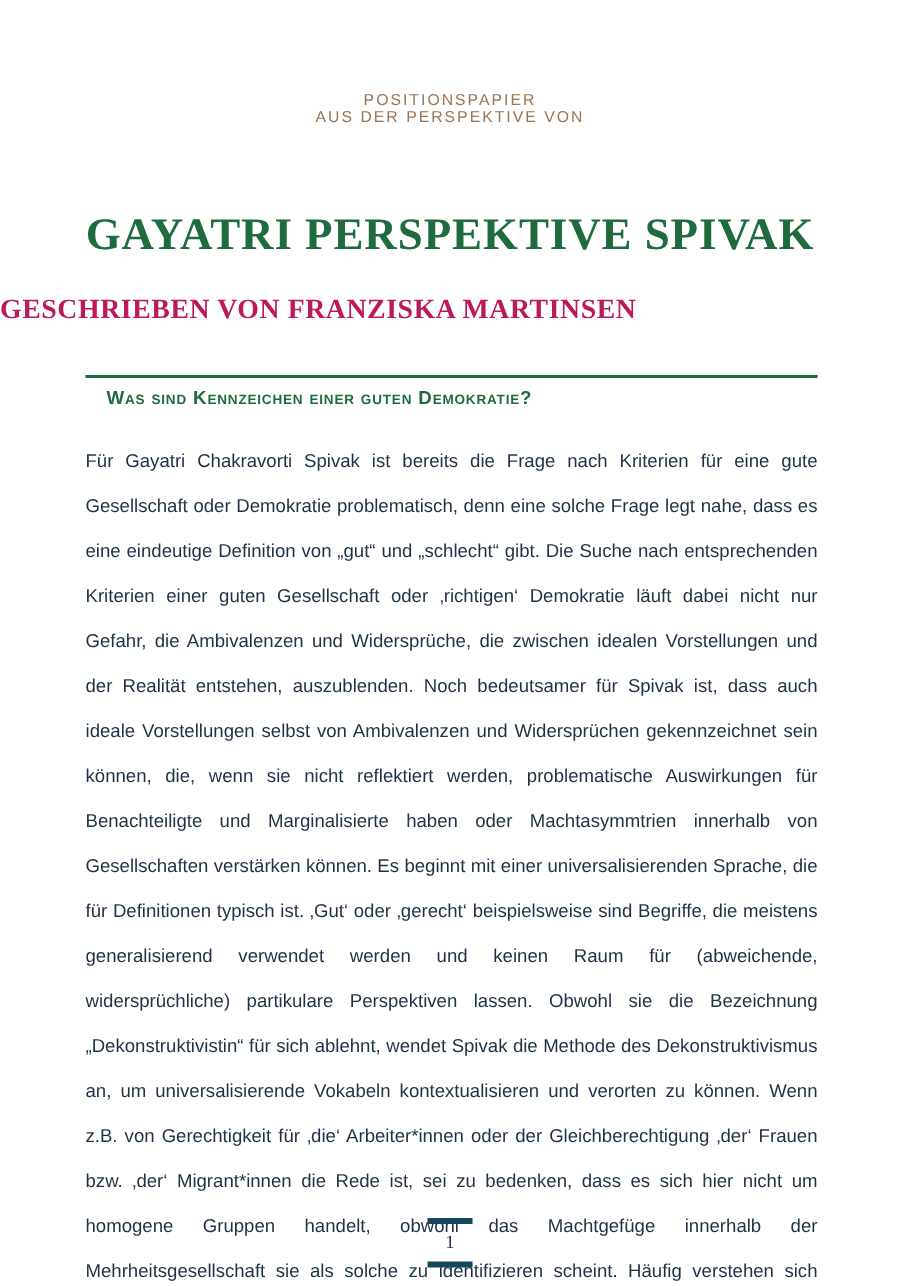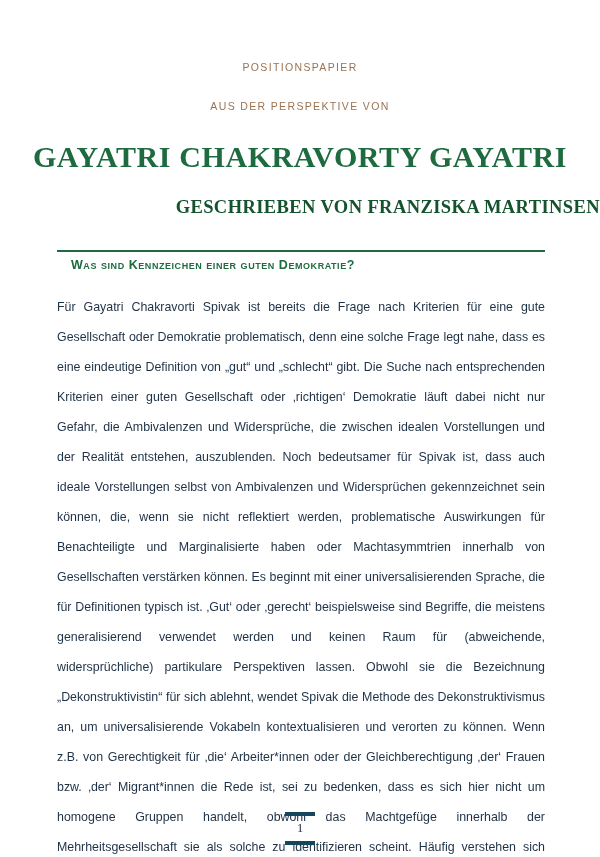--- a/index.html
+++ b/index.html
@@ -26,21 +26,21 @@
   }
   .eyebrow {
     font-family: "Liberation Sans", sans-serif;
     font-size: 10.5px;
     letter-spacing: 1.35px;
     color: #9a7352;
     line-height: 1;
     margin: 0;
   }
   .eyebrow.second {
-    margin-top: 28px;
+    margin-top: 0;
   }
 
   
   .doc-title {
     position: absolute;
     top: 142px;
     left: 0;
     width: 600px;
     text-align: center;
     font-family: "Liberation Serif", serif;
@@ -50,26 +50,26 @@
     line-height: 1;
     margin: 0;
     white-space: nowrap;
   }
 
   .doc-subtitle {
     position: absolute;
     top: 198px;
     left: 0;
     width: 600px;
-    text-align: right;
+    text-align: left;
     font-family: "Liberation Serif", serif;
     font-size: 18.5px;
     font-variant: small-caps;
     letter-spacing: 0.4px;
-    color: #14532d;
+    color: #be185d;
     line-height: 1;
     margin: 0;
     white-space: nowrap;
   }
 
   
   .section-rule {
     position: absolute;
     top: 250px;
     left: 57px;
@@ -135,21 +135,21 @@
 </head>
 <body>
 
 <div class="page">
 
   <div class="eyebrow-block">
     <p class="eyebrow">POSITIONSPAPIER</p>
     <p class="eyebrow second">AUS DER PERSPEKTIVE VON</p>
   </div>
 
-  <h1 class="doc-title">GAYATRI CHAKRAVORTY GAYATRI</h1>
+  <h1 class="doc-title">GAYATRI PERSPEKTIVE SPIVAK</h1>
 
   <h2 class="doc-subtitle">GESCHRIEBEN VON FRANZISKA MARTINSEN</h2>
 
   <div class="section-rule"></div>
 
   <h3 class="section-heading">Was sind Kennzeichen einer guten Demokratie?</h3>
 
   <p class="body-copy">Für Gayatri Chakravorti Spivak ist bereits die Frage nach Kriterien für eine gute Gesellschaft oder Demokratie problematisch, denn eine solche Frage legt nahe, dass es eine eindeutige Definition von „gut“ und „schlecht“ gibt. Die Suche nach entsprechenden Kriterien einer guten Gesellschaft oder ‚richtigen‘ Demokratie läuft dabei nicht nur Gefahr, die Ambivalenzen und Widersprüche, die zwischen idealen Vorstellungen und der Realität entstehen, auszublenden. Noch bedeutsamer für Spivak ist, dass auch ideale Vorstellungen selbst von Ambivalenzen und Widersprüchen gekennzeichnet sein können, die, wenn sie nicht reflektiert werden, problematische Auswirkungen für Benachteiligte und Marginalisierte haben oder Machtasymmtrien innerhalb von Gesellschaften verstärken können. Es beginnt mit einer universalisierenden Sprache, die für Definitionen typisch ist. ‚Gut‘ oder ‚gerecht‘ beispielsweise sind Begriffe, die meistens generalisierend verwendet werden und keinen Raum für (abweichende, widersprüchliche) partikulare Perspektiven lassen. Obwohl sie die Bezeichnung „Dekonstruktivistin“ für sich ablehnt, wendet Spivak die Methode des Dekonstruktivismus an, um universalisierende Vokabeln kontextualisieren und verorten zu können. Wenn z.B. von Gerechtigkeit für ‚die‘ Arbeiter*innen oder der Gleichberechtigung ‚der‘ Frauen bzw. ‚der‘ Migrant*innen die Rede ist, sei zu bedenken, dass es sich hier nicht um homogene Gruppen handelt, obwohl das Machtgefüge innerhalb der Mehrheitsgesellschaft sie als solche zu identifizieren scheint. Häufig verstehen sich jedoch Betroffene nicht als Angehörige einer Gruppe, die gleiche Ziele oder Wertvorstellungen teilt. Deshalb stellt sich Repräsentation in einer Demokratie auch grundsätzlich als schwierig dar. Für die Beurteilung der inklusiven Qualität einer</p>
 
   <div class="page-footer">

